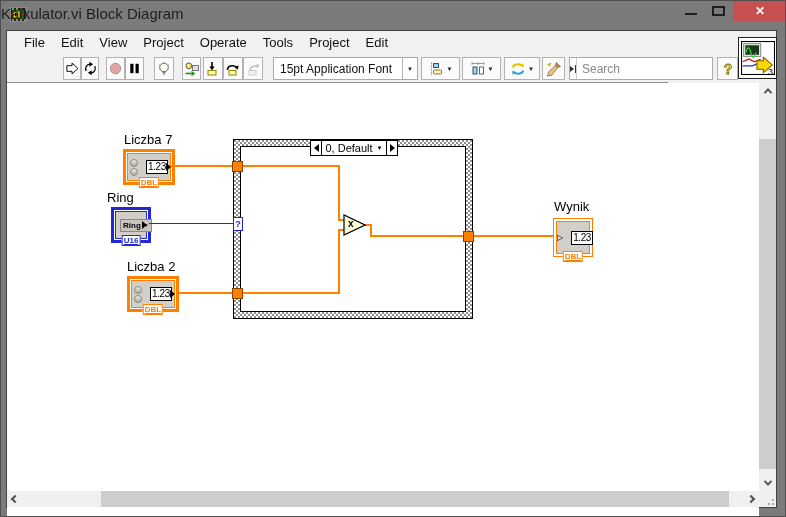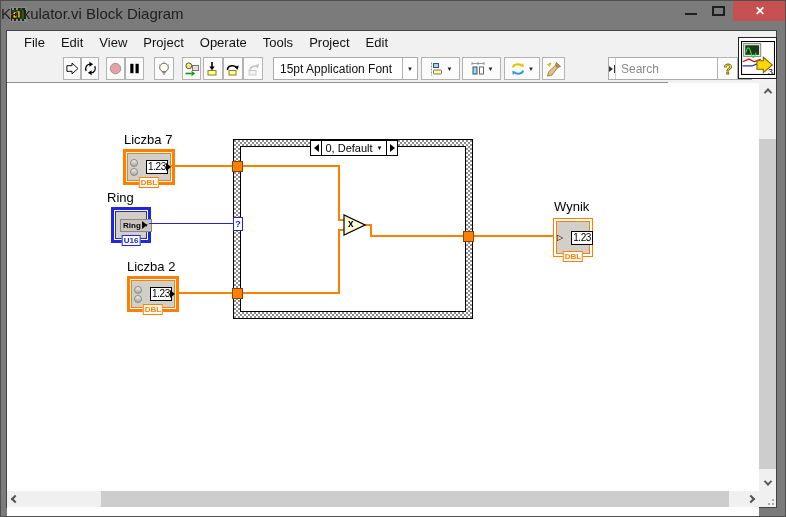--- a/index.html
+++ b/index.html
@@ -34,21 +34,21 @@
   .tbtn { position:absolute; top:3px; height:23px; background:#FBFBFB; border:1px solid #B3B3B3;
     display:flex; align-items:center; justify-content:center; }
   .tbtn svg { display:block; }
   .ddarrow { font-size:6px; color:#222; margin-left:2px; }
   .font-sel { position:absolute; left:266px; top:3px; width:145px; height:23px;
     background:#FFF; border:1px solid #ABABAB; display:flex; align-items:center; }
   .font-sel .fs-text { flex:1; font-size:12px; color:#111; padding-left:6px; white-space:nowrap; }
   .font-sel .fs-dd { width:15px; height:100%; border-left:1px solid #B3B3B3;
     display:flex; align-items:center; justify-content:center; font-size:6px; color:#222; }
   .searchbox { position:absolute; left:562px; top:3px; width:144px; height:23px;
-    background:#FFF; border:1px solid #ABABAB; display:flex; align-items:center;margin-left:39px; }
+    background:#FFF; border:1px solid #ABABAB; display:flex; align-items:center; }
   .search-handle { width:13px; height:100%; border-right:1px solid #D0D0D0;
     display:flex; align-items:center; justify-content:center; }
   .search-handle .tri { width:0; height:0; border-left:4px solid #333;
     border-top:3px solid transparent; border-bottom:3px solid transparent; margin-right:1px; }
   .search-handle .bar { width:1px; height:8px; background:#333; }
   .searchbox input { flex:1; border:none; outline:none; font-size:12px; color:#333;
     padding-left:5px; font-family:"Liberation Sans",sans-serif; background:transparent; }
   .searchbox input::placeholder { color:#8A8A8A; opacity:1; }
   .vi-icon-frame { position:absolute; left:737px; top:36px; width:39px; height:42px;
     background:#FFF; border:1px solid #222; display:flex; align-items:center; justify-content:center; }
@@ -65,21 +65,21 @@
   .spin { width:8px; margin-left:1px; }
   .spin div { width:8px; height:8px; border:1px solid #8A8A82; border-radius:50%;
     background:linear-gradient(#EFEEE8,#ABA89E); margin:1px 0; }
   .valbox { background:#FFF; border:1px solid #000; font-size:10px; color:#000;
     padding:0 1px; margin-left:8px; line-height:12px; letter-spacing:-0.4px; }
   .outarrow { position:absolute; right:-1px; top:50%; transform:translateY(-50%);
     width:0; height:0; border-left:5px solid #000;
     border-top:4px solid transparent; border-bottom:4px solid transparent; }
   .type-tag { position:absolute; left:50%; bottom:-6px; transform:translateX(-50%);
     background:#FFF; border:1px solid #FF8000; color:#FF8000; font-size:8px; font-weight:bold;
-    line-height:9px; padding:0 1px; z-index:4; }
+    line-height:9px; padding:0 1px; z-index:4;text-decoration:underline; }
   .type-tag.blue { border-color:#2128D4; color:#2128D4; }
   .ringbox { background:#C9C5BE; border:1px solid #8A8A82; font-size:8px; font-weight:bold;
     color:#000; padding:1px 2px; margin-left:3px; display:flex; align-items:center; }
   .ringbox .rdd { font-size:5px; margin-left:3px; color:#333; }
   
   .indicator { position:absolute; border:1px solid #FF8000; background:#FFF; padding:2px; }
   .ind-in { width:100%; height:100%; border:1px solid #FF8000; background:#D2CFC8;
     display:flex; align-items:center; position:relative; }
   .inarrow { font-size:8px; color:#000; margin-left:0px; line-height:8px; }
   

